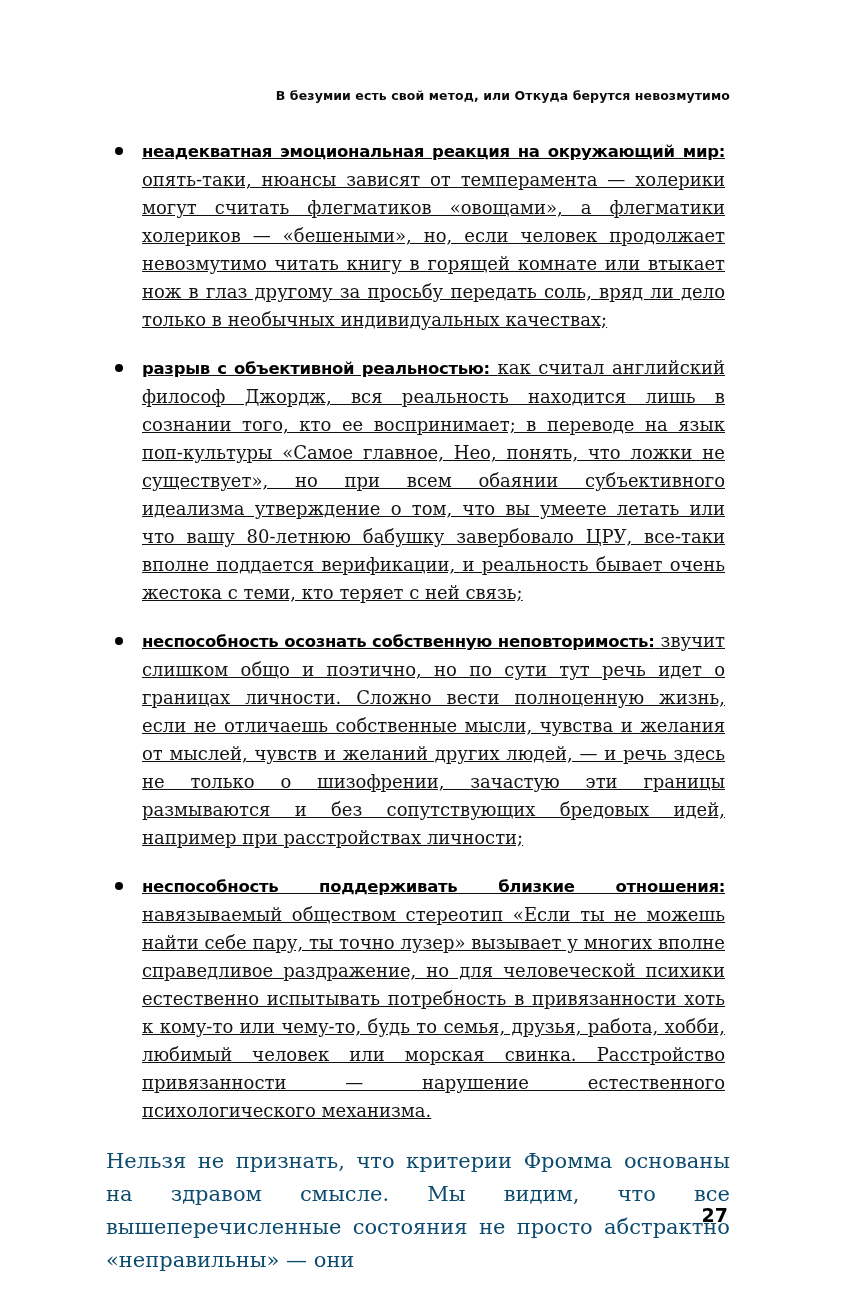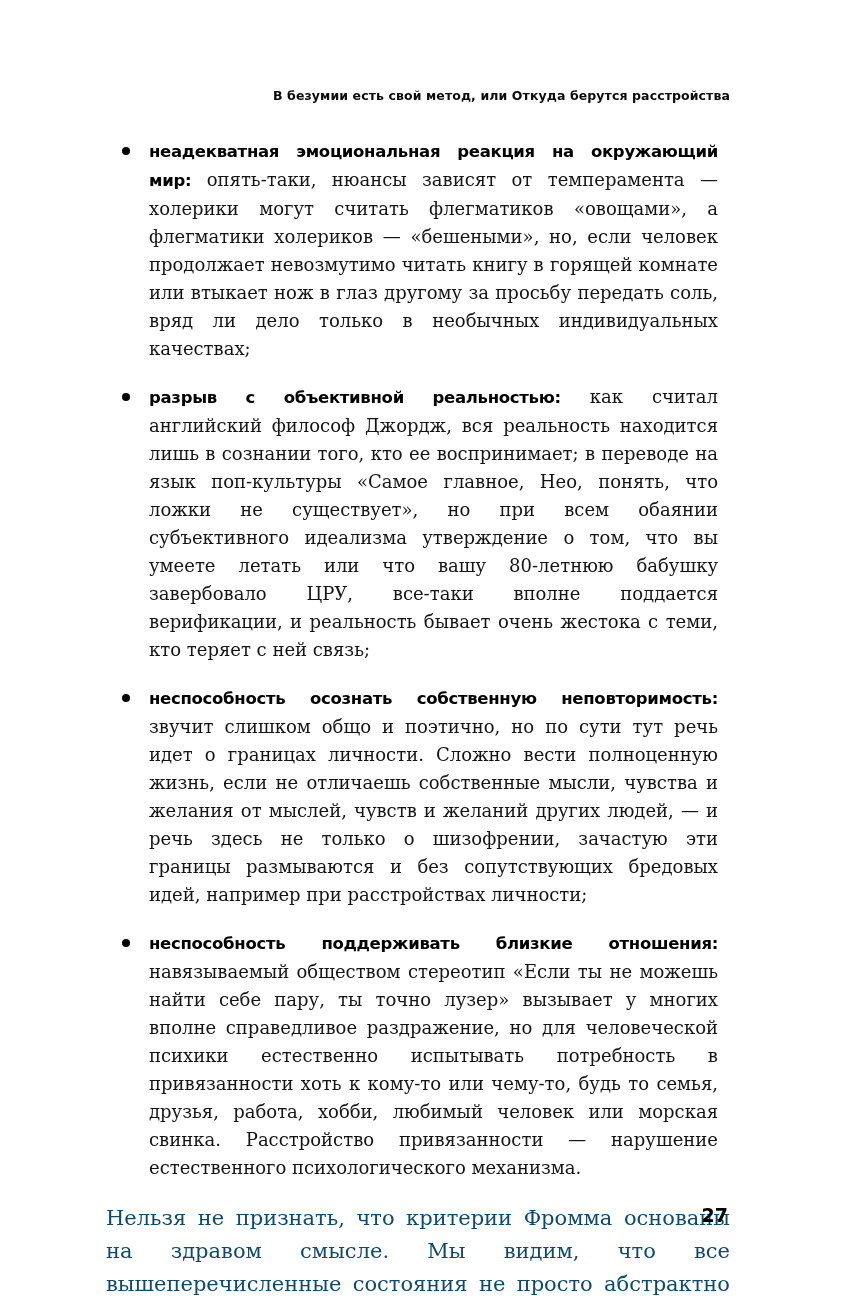--- a/index.html
+++ b/index.html
@@ -22,22 +22,23 @@
     text-align: right;
     font-family: "DejaVu Sans", "Liberation Sans", sans-serif;
     font-weight: bold;
     font-size: 12.5px;
     letter-spacing: 0.1px;
     color: #0a0a0a;
     margin: 0 0 34px 0;
   }
   ul.bullets {
     list-style: none;
-    margin: 12px;
+    margin: 5px;
     padding: 0;
+    text-decoration: underline;
   }
   ul.bullets li {
     position: relative;
     padding-left: 29px;
     margin: 0 0 20px 0;
     font-size: 18px;
     line-height: 28px;
     text-align: justify;
     color: #141414;
   }
@@ -71,21 +72,21 @@
     font-family: "DejaVu Sans", "Liberation Sans", sans-serif;
     font-weight: bold;
     font-size: 19px;
     color: #000000;
   }
 </style>
 </head>
 <body>
 
 <div class="page">
-  <div class="running-head">В безумии есть свой метод, или Откуда берутся расстройства</div>
+  <div class="running-head">В безумии есть свой метод, или Откуда берутся невозмутимо</div>
 
   <ul class="bullets">
       <li><span class="marker"></span><span class="lead">неадекватная эмоциональная реакция на окружающий мир:</span> <span>опять-таки, нюансы зависят от темперамента — холерики могут считать флегматиков «овощами», а флегматики холериков — «бешеными», но, если человек продолжает невозмутимо читать книгу в горящей комнате или втыкает нож в глаз другому за просьбу передать соль, вряд ли дело только в необычных индивидуальных качествах;</span></li>
       <li><span class="marker"></span><span class="lead">разрыв с объективной реальностью:</span> <span>как считал английский философ Джордж, вся реальность находится лишь в сознании того, кто ее воспринимает; в переводе на язык поп-культуры «Самое главное, Нео, понять, что ложки не существует», но при всем обаянии субъективного идеализма утверждение о том, что вы умеете летать или что вашу 80-летнюю бабушку завербовало ЦРУ, все-таки вполне поддается верификации, и реальность бывает очень жестока с теми, кто теряет с ней связь;</span></li>
       <li><span class="marker"></span><span class="lead">неспособность осознать собственную неповторимость:</span> <span>звучит слишком общо и поэтично, но по сути тут речь идет о границах личности. Сложно вести полноценную жизнь, если не отличаешь собственные мысли, чувства и желания от мыслей, чувств и желаний других людей, — и речь здесь не только о шизофрении, зачастую эти границы размываются и без сопутствующих бредовых идей, например при расстройствах личности;</span></li>
       <li><span class="marker"></span><span class="lead">неспособность поддерживать близкие отношения:</span> <span>навязываемый обществом стереотип «Если ты не можешь найти себе пару, ты точно лузер» вызывает у многих вполне справедливое раздражение, но для человеческой психики естественно испытывать потребность в привязанности хоть к кому-то или чему-то, будь то семья, друзья, работа, хобби, любимый человек или морская свинка. Расстройство привязанности — нарушение естественного психологического механизма.</span></li>
     </ul>
 
   <p class="closing">Нельзя не признать, что критерии Фромма основаны на здравом смысле. Мы видим, что все вышеперечисленные состояния не просто абстрактно «неправильны» — они</p>
 

